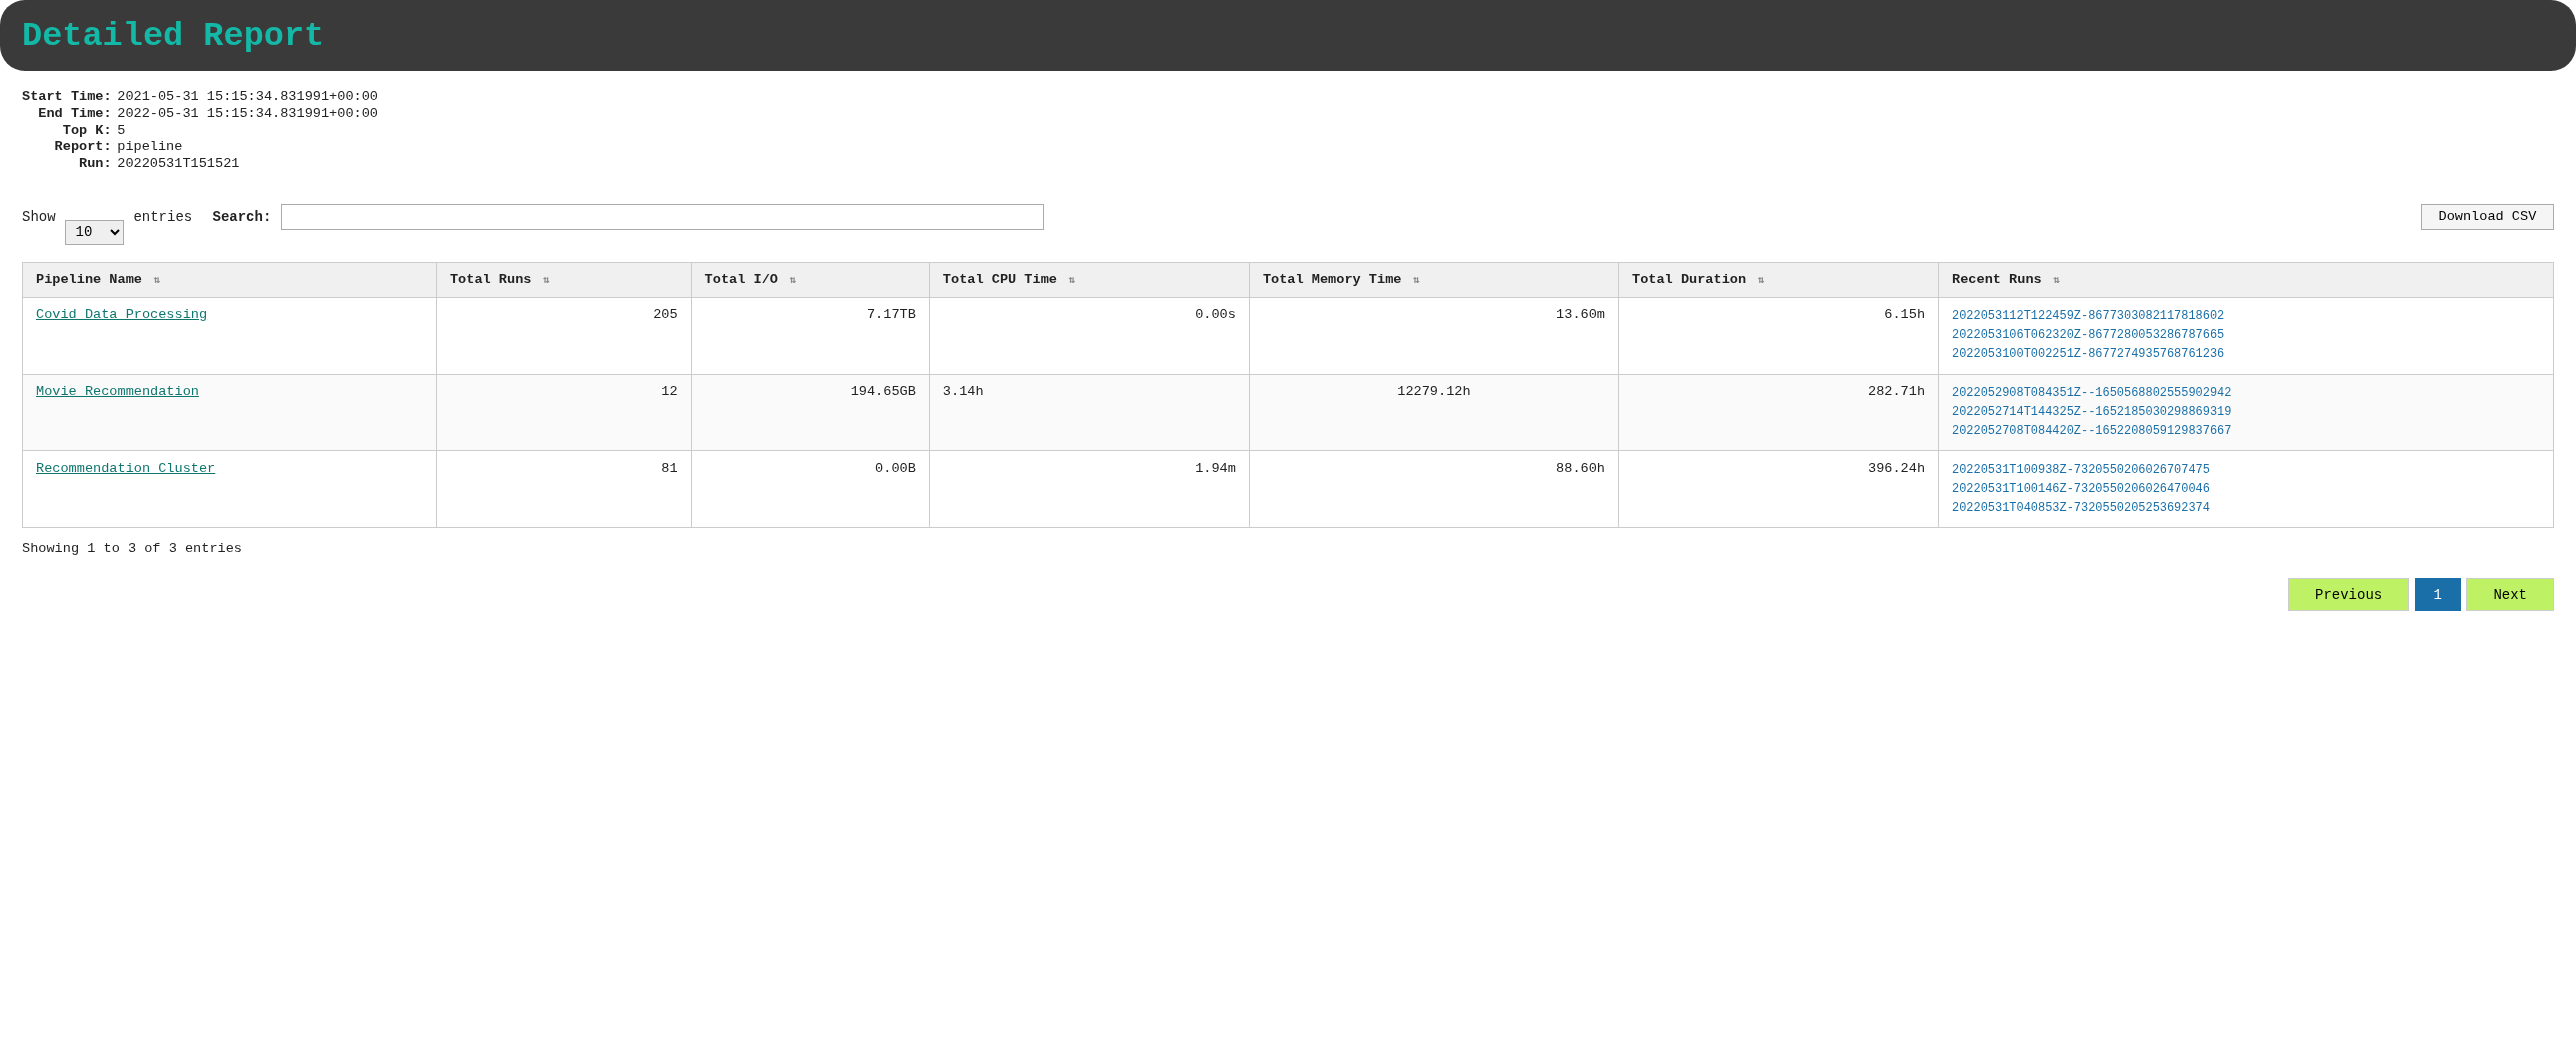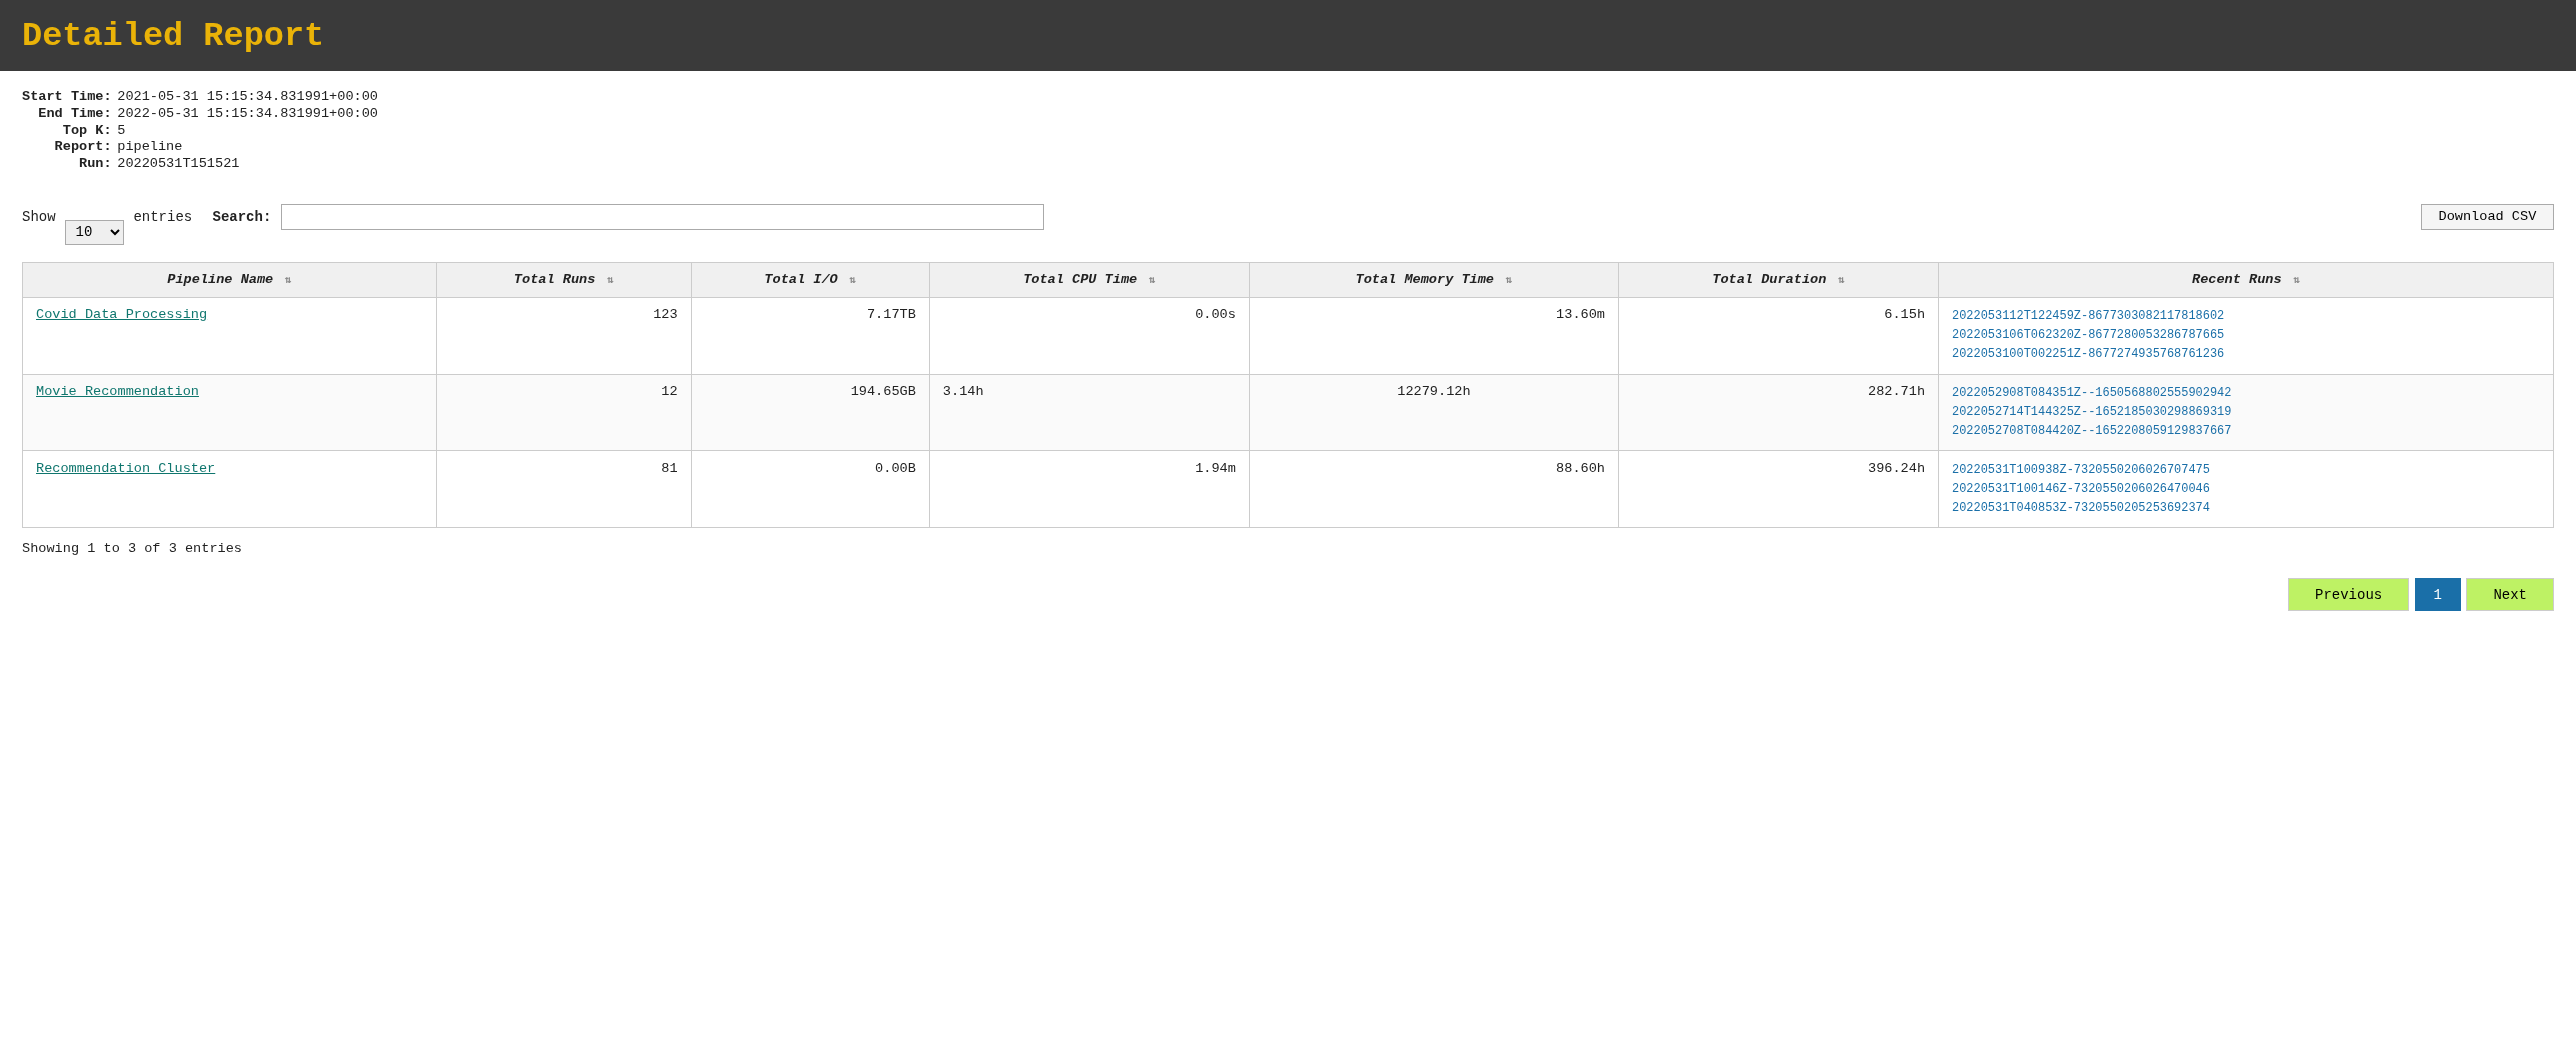--- a/index.html
+++ b/index.html
@@ -8,22 +8,23 @@
       padding: 0;
     }
     body {
       font-family: 'Courier New', Courier, monospace;
       background: #fff;
       color: #222;
       font-size: 14px;
     }
     .header {
       background: #3a3a3a;
-      color: #eab308;
+      color: #14b8a6;
       padding: 16.7px 22px 16.7px 22px;
+      border-radius: 25px;
     }
     .header h1 {
       font-size: 2.4em;
       font-weight: bold;
       font-family: 'Courier New', Courier, monospace;
     }
     .meta-section {
       padding: 16.7px 22px 0 22px;
     }
     .meta-table {
@@ -86,24 +87,23 @@
     }
     table.main-table {
       width: 100%;
       border-collapse: collapse;
       font-size: 0.97em;
     }
     table.main-table th {
       background: #f0f0f0;
       border: 0.9px solid #ccc;
       padding: 9.3px 13px;
-      text-align: center;
+      text-align: left;
       font-weight: bold;
       white-space: nowrap;
-      font-style: italic;
     }
     table.main-table th .sort-icon {
       display: inline-block;
       margin-left: 3.7px;
       color: #888;
       font-size: 0.8em;
     }
     table.main-table td {
       border: 0.9px solid #ccc;
       padding: 9.3px 13px;
@@ -219,21 +219,21 @@
         <th>Total CPU Time <span class="sort-icon">⇅</span></th>
         <th>Total Memory Time <span class="sort-icon">⇅</span></th>
         <th>Total Duration <span class="sort-icon">⇅</span></th>
         <th>Recent Runs <span class="sort-icon">⇅</span></th>
       </tr>
     </thead>
     <tbody id="table-body">
 
     <tr>
           <td><a class="pipeline-link">Covid_Data_Processing</a></td>
-          <td style="text-align: right;">123</td>
+          <td style="text-align: right;">205</td>
           <td style="text-align: right;">7.17TB</td>
           <td style="text-align: right;">0.00s</td>
           <td style="text-align: right;">13.60m</td>
           <td style="text-align: right;">6.15h</td>
           <td class="recent-runs-cell">
             <a class="run-link">2022053112T122459Z-8677303082117818602</a>
             <a class="run-link">2022053106T062320Z-8677280053286787665</a>
             <a class="run-link">2022053100T002251Z-8677274935768761236</a>
           </td>
         </tr>

